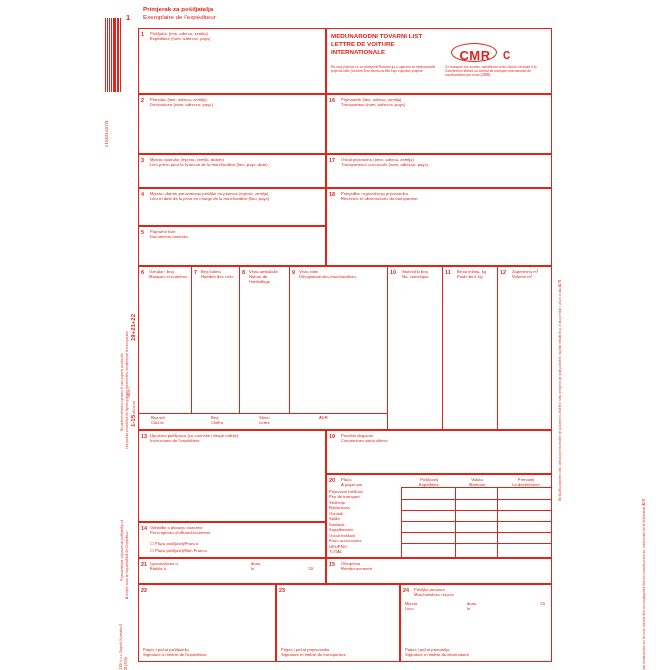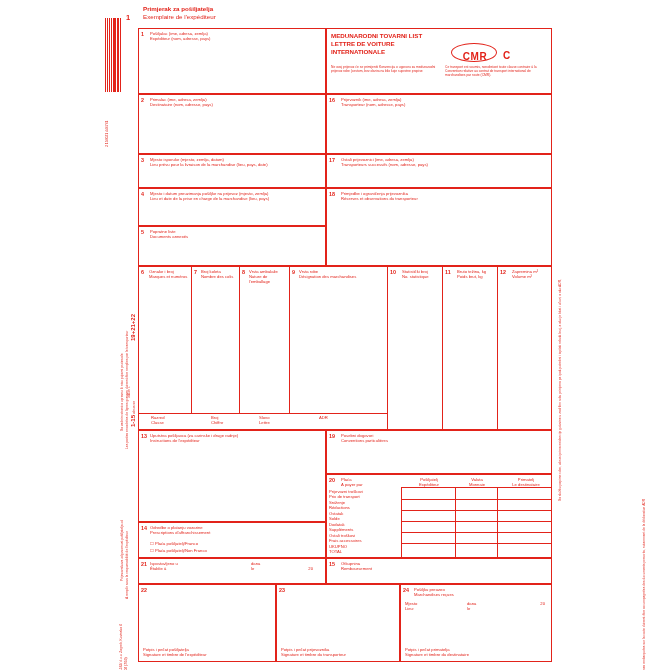--- a/index.html
+++ b/index.html
@@ -86,21 +86,21 @@
   </div>
 
   <div class="r bx" style="left:326px;top:28px;width:226px;height:66px;">
     <div class="r" style="left:4px;top:3px;width:108px;">
       <div class="hdr-title">MEDUNARODNI TOVARNI LIST</div>
       <div class="hdr-title">LETTRE DE VOITURE INTERNATIONALE</div>
     </div>
 
     <div class="cmr-ell" style="left:124px;top:14px;width:44px;height:17px;"></div>
     <div class="r" style="left:131px;top:17px;width:34px;text-align:center;">
-      <span class="bold" style="font-size:10px;letter-spacing:0.5px;">CMR</span>
+      <span class="bold" style="font-size:13px;letter-spacing:0.5px;">CMR</span>
     </div>
     <div class="r" style="left:176px;top:16px;">
       <span class="bold" style="font-size:10px;">C</span>
     </div>
 
     <div class="r" style="left:4px;top:36px;width:106px;">
       <div class="xs">Ne ovaj prijevoz će se primijeniti Konvencija o ugovoru za međunarodni prijevoz robe (cestom, bez obzira na bilo koje suprotne propise</div>
     </div>
     <div class="r" style="left:118px;top:36px;width:104px;">
       <div class="xs">Ce transport est soumis, nonobstant toute clause contraire à la Convention relative au contrat de transport international de marchandises par route (CMR).</div>

